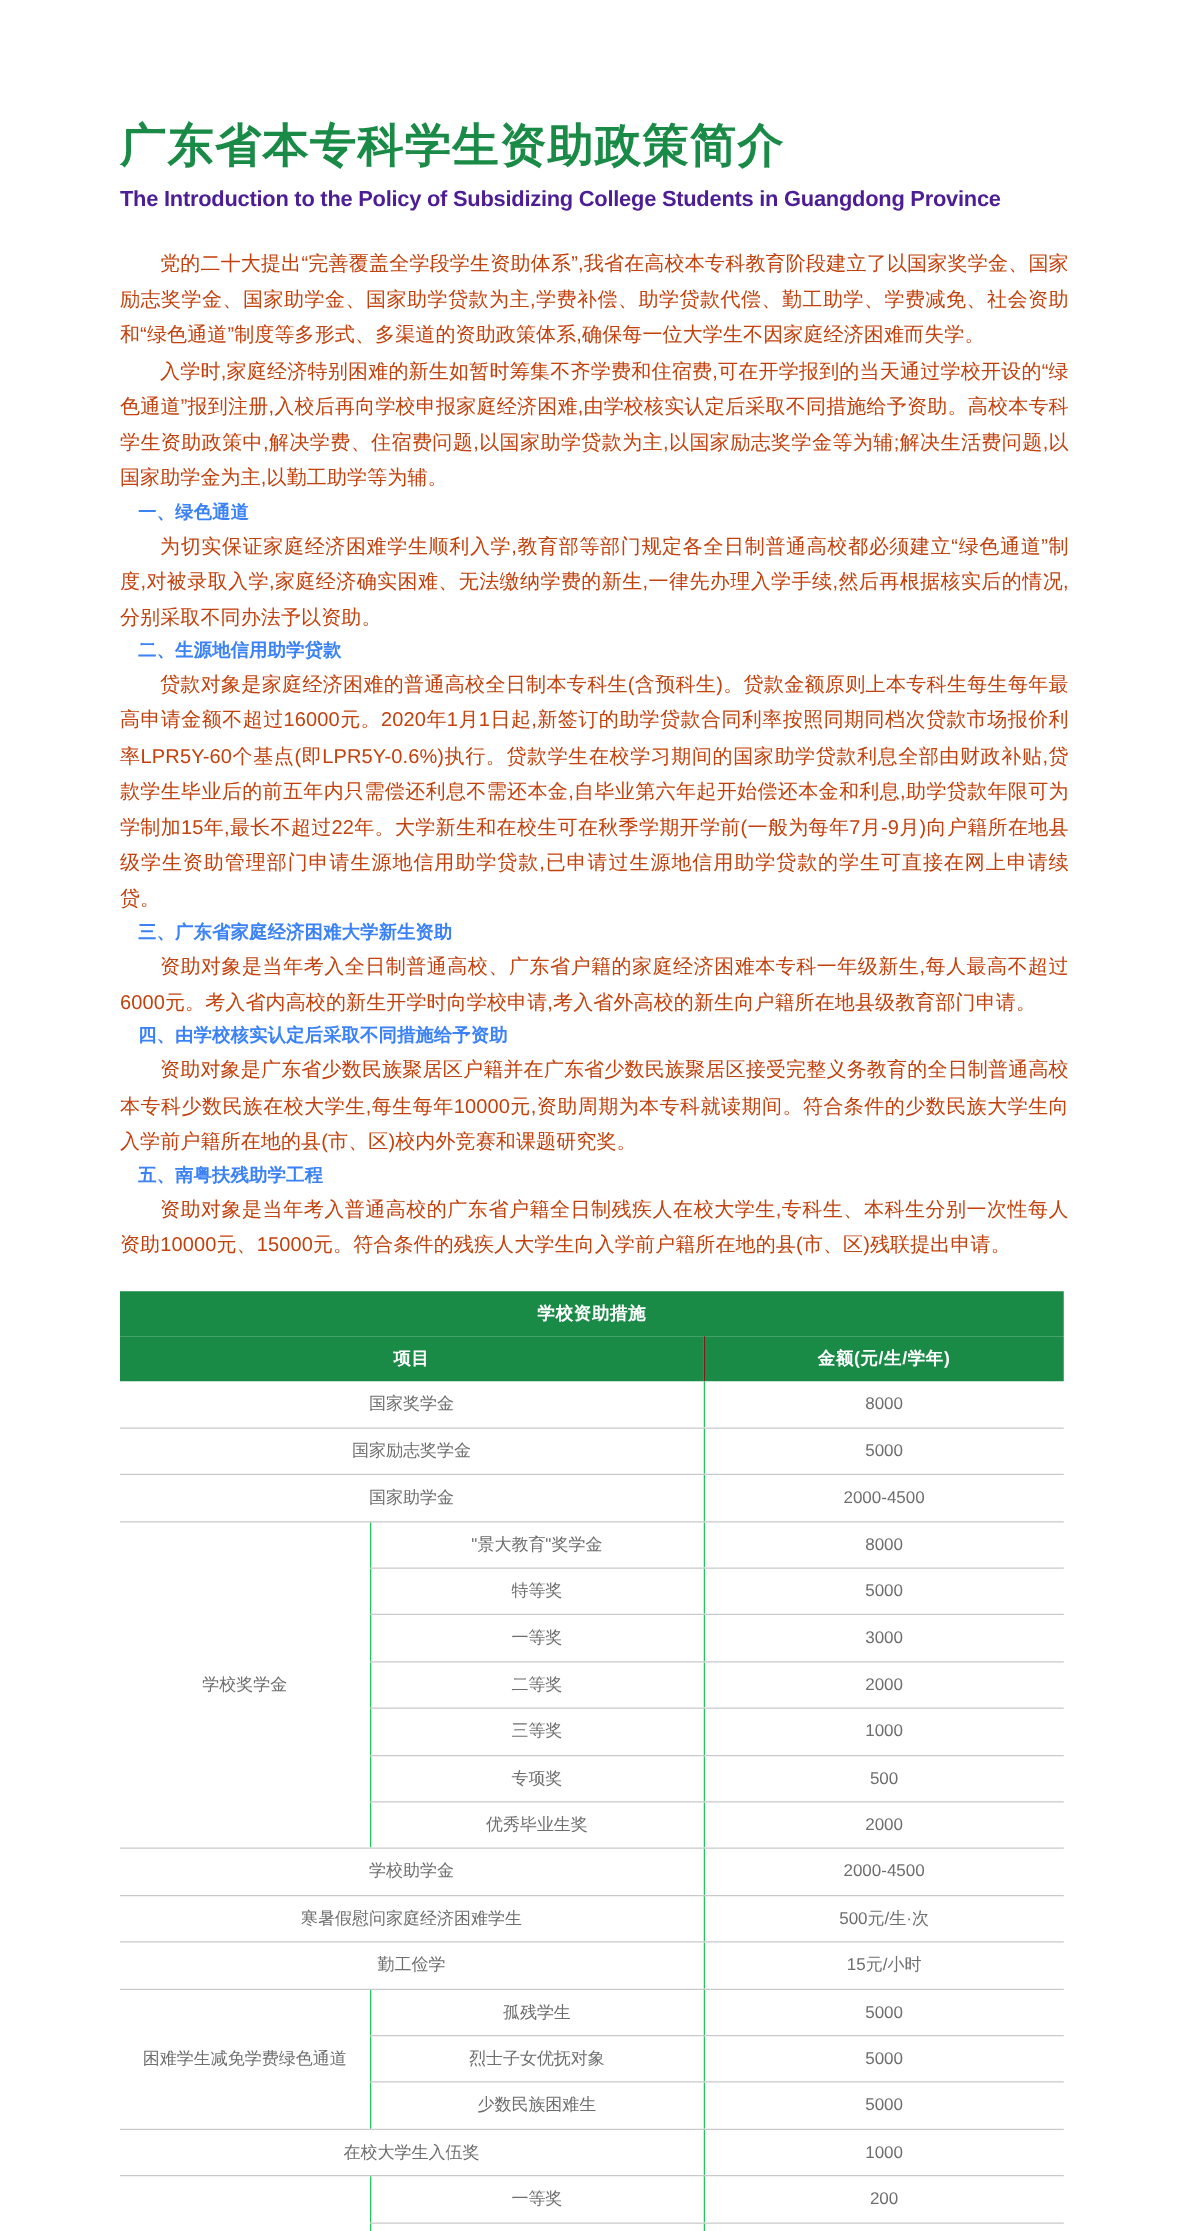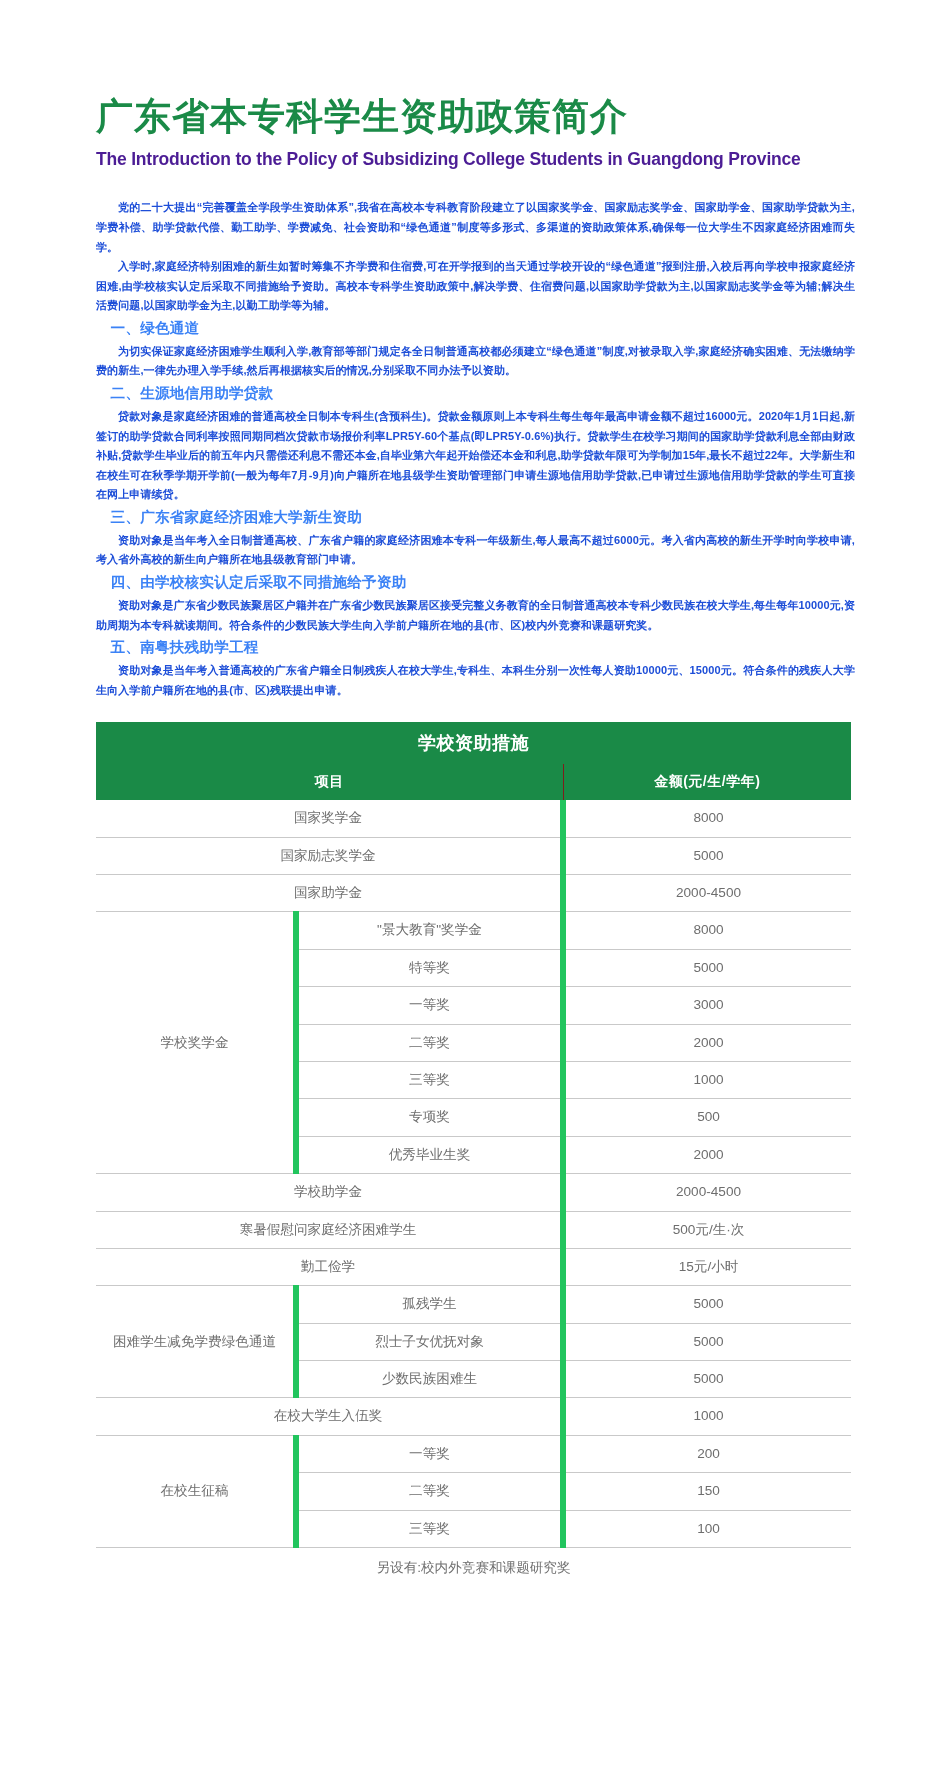--- a/index.html
+++ b/index.html
@@ -37,27 +37,26 @@
     color: #4c1d95;
     letter-spacing: -0.2px;
     margin: 0 0 28px 0;
     line-height: 1.2;
   }
 
   
   .body-block { margin: 0; }
   p.para {
     margin: 0;
-    font-size: 11px;
+    font-size: 16px;
     line-height: 1.78;
-    color: #1d4ed8;
+    color: #c2410c;
     text-indent: 2em;
     text-align: justify;
     letter-spacing: 0.1px;
-    font-weight: bold;
   }
   h3.section-heading {
     margin: 0;
     font-size: 14.6px;
     line-height: 1.78;
     font-weight: 700;
     color: #3b82f6;
     text-indent: 1em;
     letter-spacing: 0.2px;
   }
@@ -71,21 +70,21 @@
     table-layout: fixed;
   }
   .aid-table col.c1 { width: 200px; }
   .aid-table col.c2 { width: 267px; }
   .aid-table col.c3 { width: 288px; }
 
   .aid-table th.table-title {
     background: #1a8a47;
     color: #ffffff;
     font-weight: 700;
-    font-size: 18px;
+    font-size: 14px;
     text-align: center;
     padding: 9px 4px;
     letter-spacing: 0.5px;
     border: none;
   }
   .aid-table th.col-head {
     background: #1a8a47;
     color: #ffffff;
     font-weight: 700;
     font-size: 14px;
@@ -94,21 +93,21 @@
     letter-spacing: 0.5px;
     border-left: 1px solid #7f1d1d;
   }
   .aid-table th.col-head:first-child { border-left: none; }
 
   .aid-table td {
     text-align: center;
     padding: 8px 4px;
     color: #6e6e6e;
     border-bottom: 1px solid #c9c9c9;
-    border-left: 6px solid #22c55e;
+    border-left: 1px solid #22c55e;
     vertical-align: middle;
     line-height: 1.5;
   }
   .aid-table td.no-left { border-left: none; margin-top: 36px; }
   .aid-table tr.last-row td { border-bottom: none; }
   .aid-table td.group-cell {
     border-left: none;
   }
   .aid-table td.amount-cell { }
   .aid-table td.footnote {

